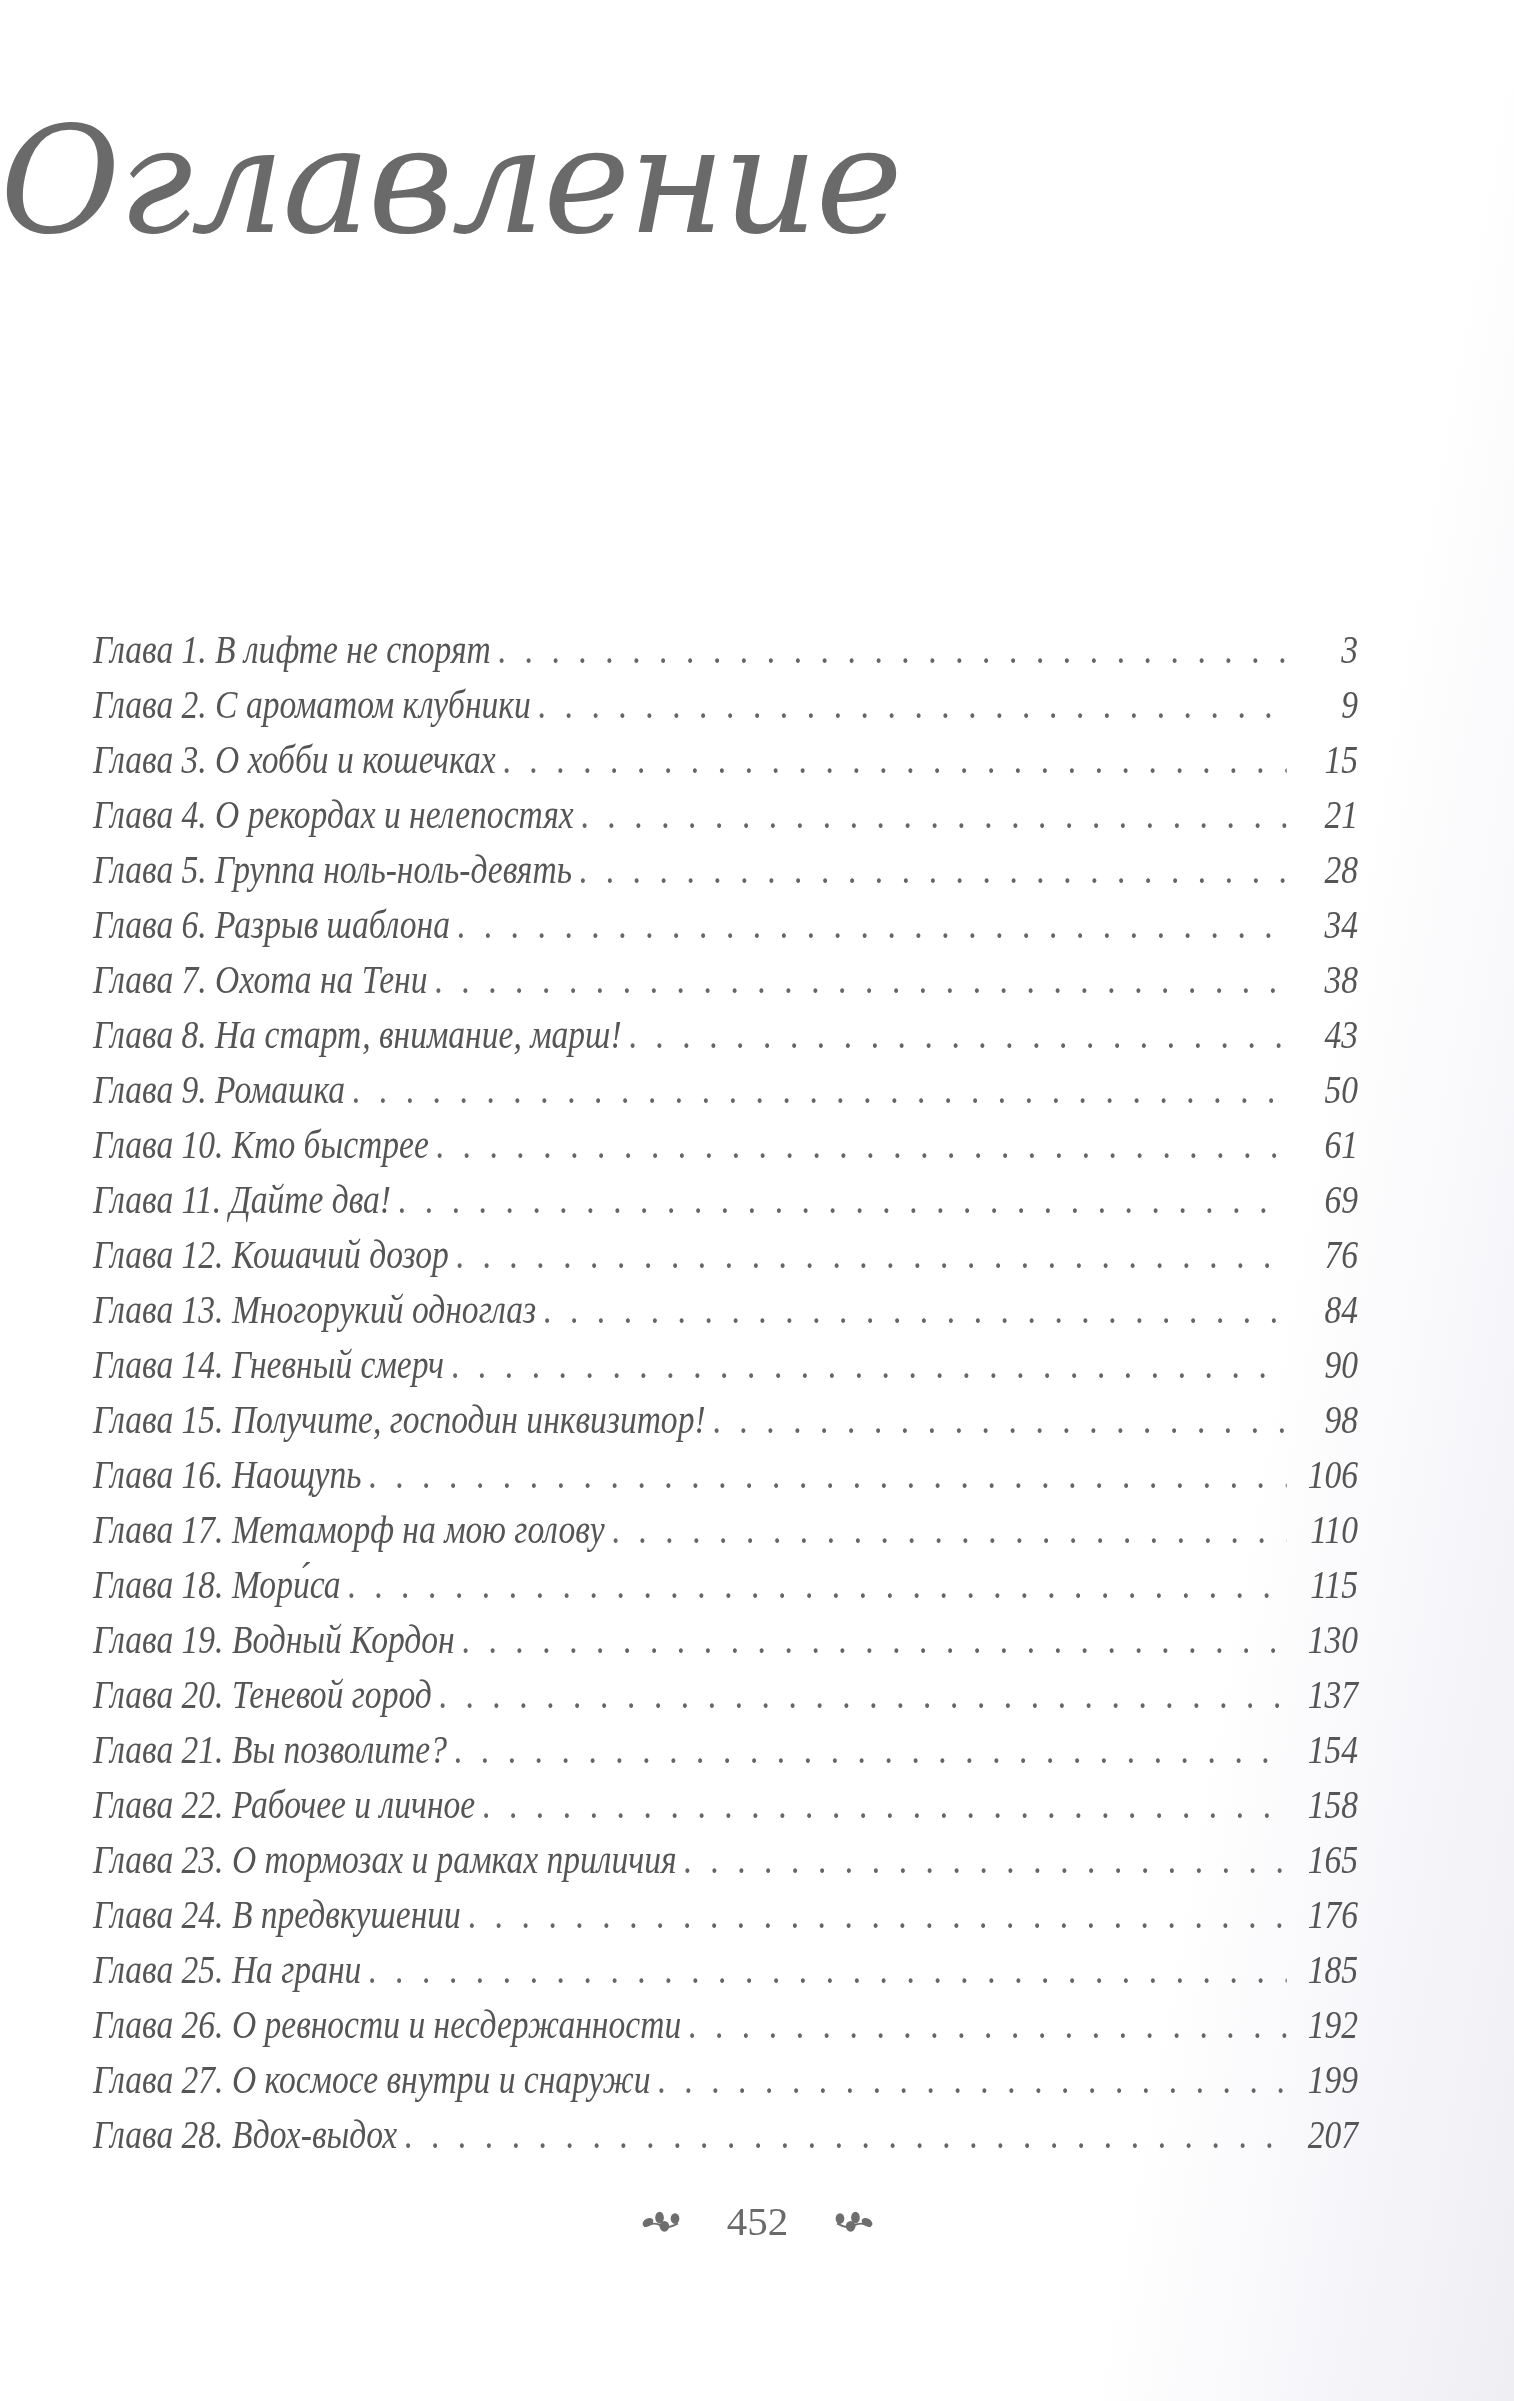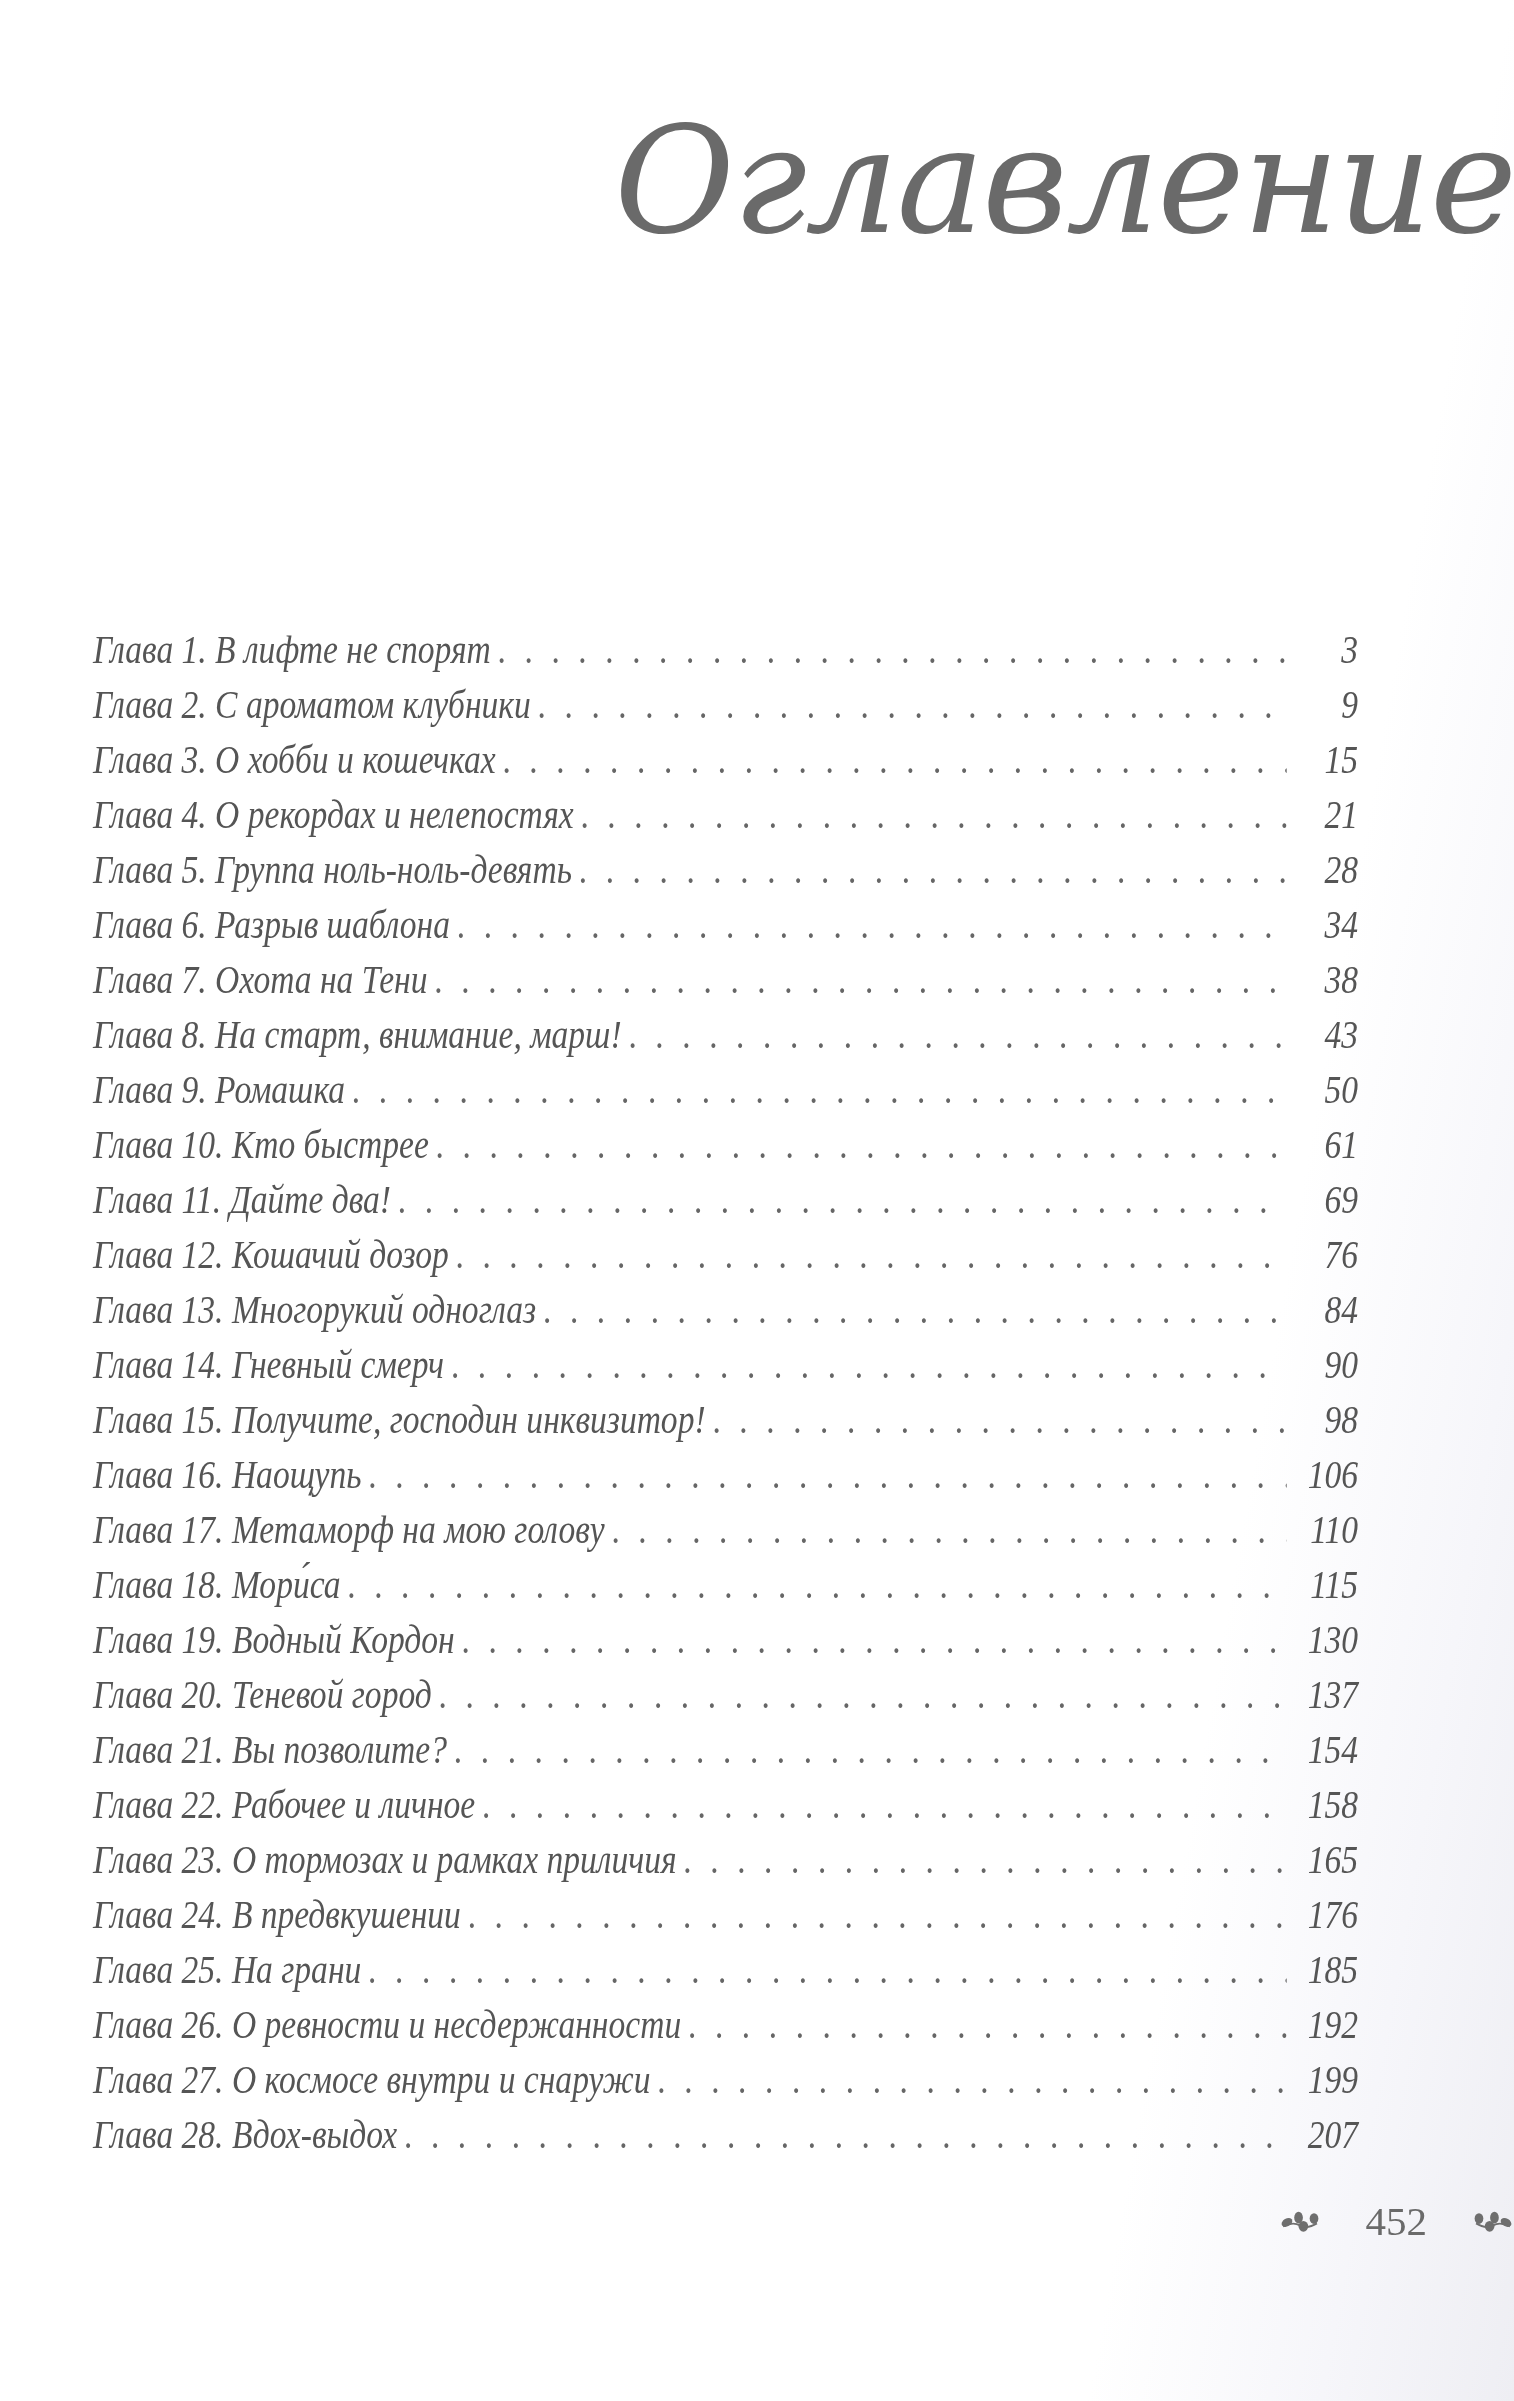--- a/index.html
+++ b/index.html
@@ -4,21 +4,21 @@
 <style>
   html, body { margin: 0; padding: 0; }
   body {
     width: 1515px; height: 2401px; position: relative; overflow: hidden;
     background: linear-gradient(100deg, #ffffff 0%, #ffffff 78%, #f6f6fa 90%, #eeeef3 100%);
     font-family: "DejaVu Serif", "Liberation Serif", serif;
     color: #555555;
   }
   .title {
     position: absolute; left: 0; width: 1515px; top: 98px;
-    text-align: right;
+    text-align: left;
     font-family: "DejaVu Serif", serif;
     font-style: italic;
     font-size: 147px; line-height: 167px;
     color: #6a6a6a;
     letter-spacing: -2px;
   }
   .toc {
     position: absolute; left: 93px; top: 622px; width: 1265px;
     margin: 0; padding: 0; list-style: none; font-style: italic;
   }
@@ -37,21 +37,21 @@
     margin: 0 8.8px;
     letter-spacing: 5.9px;
     color: #666;
   }
   .toc-leader::after {
     content: ". . . . . . . . . . . . . . . . . . . . . . . . . . . . . . . . . . . . . . . . . . . . . . . . . . . . . . . . . . . . . . . . . . . . . . . . . . . . . . .";
   }
   .toc-page { white-space: nowrap; text-align: right; min-width: 74px; }
   .footer {
     position: absolute; top: 2197px; left: 0; width: 1515px;
-    display: flex; justify-content: flex-end; align-items: center; gap: 44px;
+    display: flex; justify-content: center; align-items: center; gap: 44px;
     color: #6a6a6a;
   }
   .folio { font-family: "Liberation Serif", serif; font-size: 41px; line-height: 49px; }
   .ornament { width: 44px; height: 29px; }
 </style>
 </head>
 <body>
 
 <div class="title">Оглавление</div>
 

